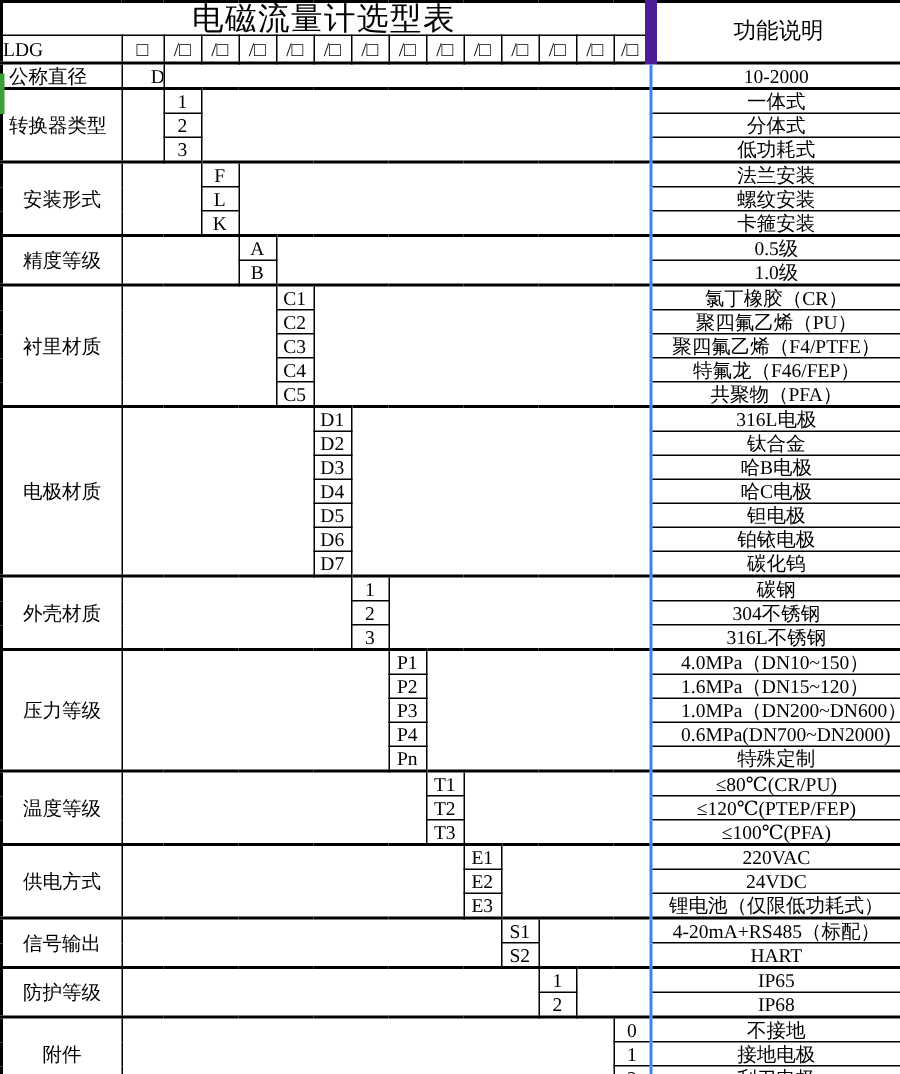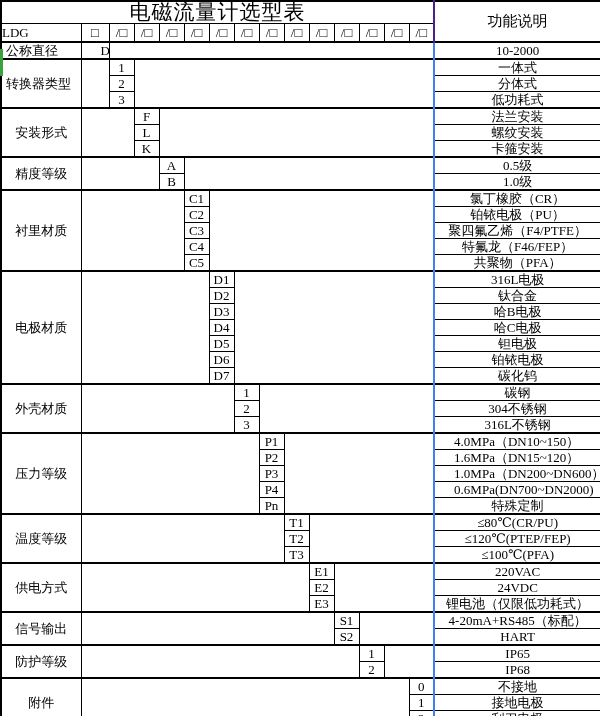--- a/index.html
+++ b/index.html
@@ -3,21 +3,21 @@
 <meta charset="utf-8">
 <style>
   html,body{margin:0;padding:0;background:#fff;}
   body{position:relative;width:600px;font-family:"Liberation Serif","DejaVu Serif",serif;color:#000;}
   table{border-collapse:collapse;table-layout:fixed;width:600px;border:2px solid #000;}
   td{border:1px solid #000;padding:0;font-size:13px;line-height:15px;height:15px;
      text-align:center;vertical-align:middle;overflow:hidden;white-space:nowrap;}
   tr.title-row td{height:21px;}
   tr.ldg-row td{height:17px;}
   .title{font-size:21px;letter-spacing:1px;margin-top:20px;}
-  .fnhead{font-size:15px;border-left:2px solid #4c1d95;}
+  .fnhead{font-size:15px;border-left:8px solid #4c1d95;}
   .fn{border-left:2px solid #3b82f6;}
   .al{text-align:left;padding-left:19px;}
   .lbl.al{padding-left:4px;}
   .ldg{text-align:left;padding-left:0;}
   .gt{border-top:2px solid #000;}
   .sb{font-size:13px;}
   .artifact{position:absolute;left:0;top:49px;width:3px;height:27px;background:#3aa23a;}
 </style>
 </head>
 <body>
@@ -114,21 +114,21 @@
       </tr>
       <tr>
         <td class="lbl gt" rowspan="5">衬里材质</td>
         <td class="empty gt" rowspan="5" colspan="4"></td>
         <td class="code gt">C1</td>
         <td class="empty gt" rowspan="5" colspan="9"></td>
         <td class="fn gt">氯丁橡胶（CR）</td>
       </tr>
       <tr>
         <td class="code">C2</td>
-        <td class="fn">铂铱电极（PU）</td>
+        <td class="fn">聚四氟乙烯（PU）</td>
       </tr>
       <tr>
         <td class="code">C3</td>
         <td class="fn">聚四氟乙烯（F4/PTFE）</td>
       </tr>
       <tr>
         <td class="code">C4</td>
         <td class="fn">特氟龙（F46/FEP）</td>
       </tr>
       <tr>

